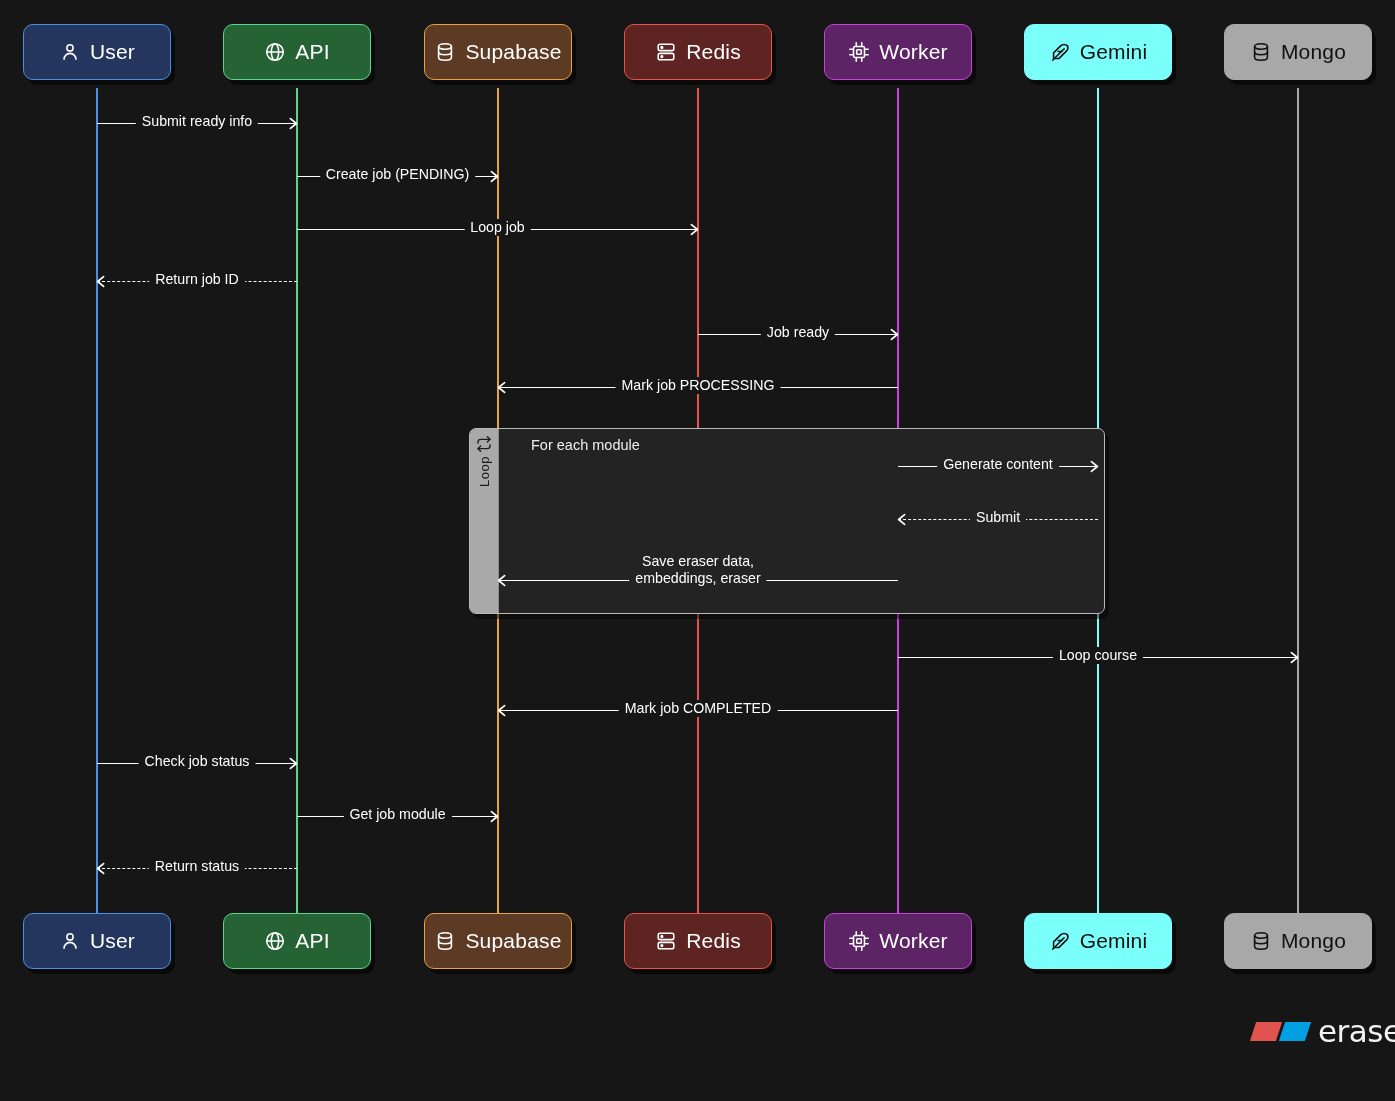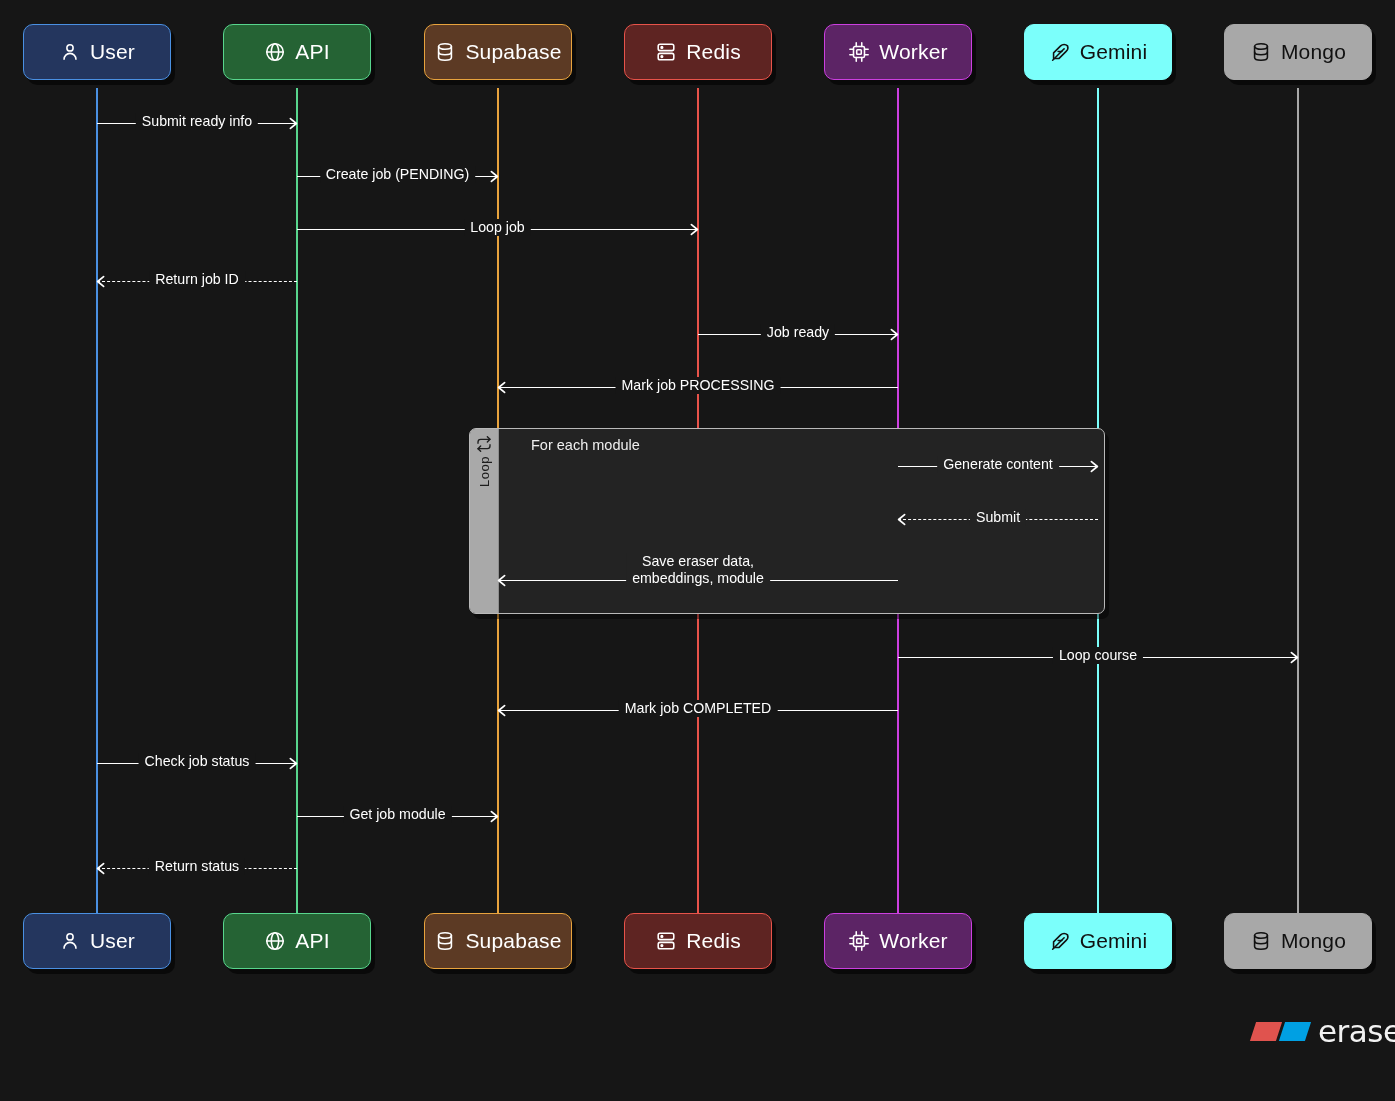--- a/index.html
+++ b/index.html
@@ -285,21 +285,21 @@
       <div class="msg inloop" style="left: 498px; width: 400px; top: 580px;">
         <div class="line"></div>
         <span class="arrow left">
           <svg viewBox="0 0 12 12" fill="none" stroke="#fff" stroke-width="1.6" stroke-linecap="round" stroke-linejoin="round">
             <polyline points="7,1.5 1.5,6 7,10.5"></polyline>
           </svg>
         </span>
         <span class="cap two">
           <span class="capinner">
             <span style="display: block;">Save eraser data,</span>
-            <span style="display: block;">embeddings, module</span>
+            <span style="display: block;">embeddings, eraser</span>
           </span>
         </span>
       </div>
       <div class="msg" style="left: 898px; width: 400px; top: 657px;">
         <div class="line"></div>
         <span class="arrow right">
           <svg viewBox="0 0 12 12" fill="none" stroke="#fff" stroke-width="1.6" stroke-linecap="round" stroke-linejoin="round">
             <polyline points="5,1.5 10.5,6 5,10.5"></polyline>
           </svg>
         </span>

